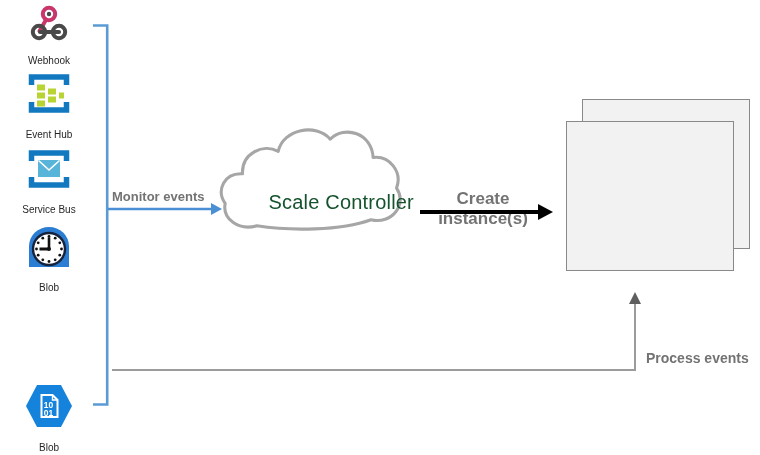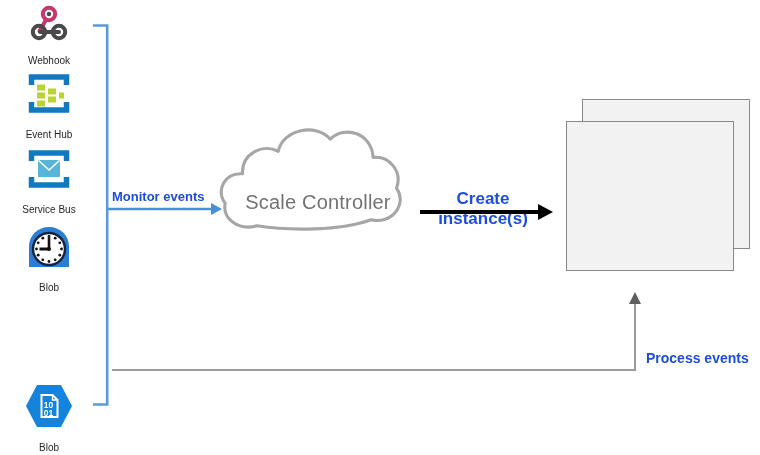--- a/index.html
+++ b/index.html
@@ -6,24 +6,24 @@
   .canvas{
     position:relative;width:760px;height:455px;background:#fff;overflow:hidden;
     font-family:"Liberation Sans","DejaVu Sans",sans-serif;
   }
   .src{position:absolute;left:4px;width:90px;text-align:center;}
   .src .ic{display:block;margin:0 auto;}
   .src .lbl{display:block;margin-top:13px;font-size:10px;color:#262626;line-height:12px;}
   .overlay{position:absolute;left:0;top:0;z-index:3;pointer-events:none;}
   .cloud-wrap{position:absolute;left:216px;top:116px;z-index:1;}
   .cloud-label{
-    position:absolute;left:222px;top:191px;width:192px;text-align:center;
-    font-size:20px;color:#737373;z-index:2;letter-spacing:.2px;
+    position:absolute;left:222px;top:191px;width:192px;text-align:right;
+    font-size:20px;color:#14532d;z-index:2;letter-spacing:.2px;
   }
-  .arrow-label{position:absolute;font-weight:bold;color:#1d4ed8;z-index:2;}
+  .arrow-label{position:absolute;font-weight:bold;color:#737373;z-index:2;}
   .monitor-label{left:112px;top:189px;font-size:13px;}
   .create-label{left:420px;top:189px;width:126px;text-align:center;font-size:17px;}
   .process-label{left:646px;top:314px;font-size:14px;font-weight:600;margin-top:36px;}
   .host-box{
     position:absolute;width:168px;height:150px;background:#f2f2f2;
     border:1px solid #898989;box-sizing:border-box;z-index:1;
   }
   .host-box.front{z-index:2;text-align:center;}
   .host-title{margin-top:16px;font-size:13px;font-weight:bold;color:#171717;}
   .func-logo{margin-top:6px;}

